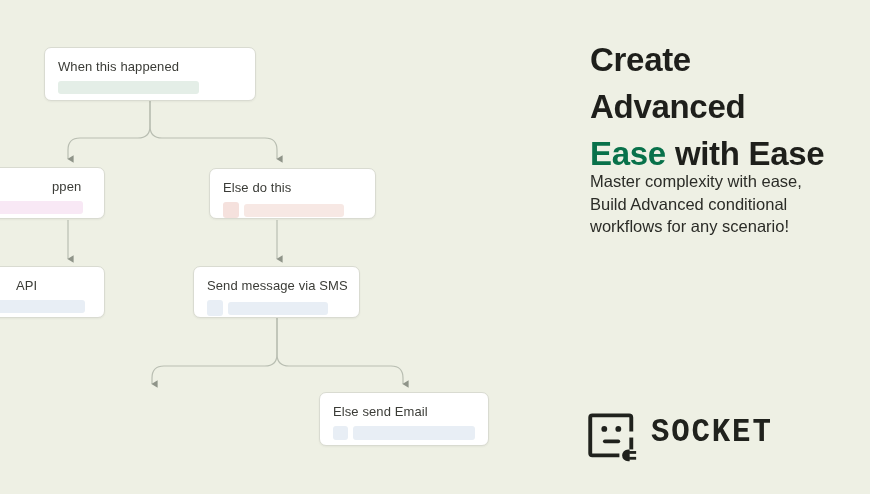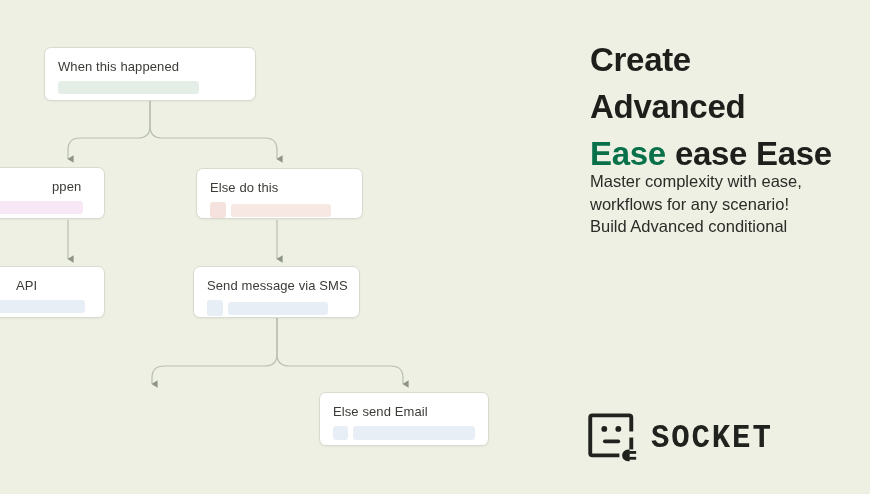--- a/index.html
+++ b/index.html
@@ -23,21 +23,21 @@
   .chip { display:inline-block; width:16px; height:16px; border-radius:3px; }
   .bar  { display:inline-block; height:13px; border-radius:3px; }
 
   .n-trigger    { left:44px;  top:47px;  width:212px; height:54px; }
   .n-trigger .bar { width:141px; background:var(--bar-green,#e4eee7); }
 
   .n-ifbranch   { left:-62px; top:167px; width:167px; height:52px; }
   .n-ifbranch .node-label { margin-left:100px; }
   .n-ifbranch .bar { width:131px; background:var(--bar-pink,#f8e8f5); }
 
-  .n-elsebranch { left:196px; top:168px; width:167px; height:51px; }
+  .n-elsebranch { left:209px; top:168px; width:167px; height:51px; }
   .n-elsebranch .chip { background:var(--bar-red-chip,#f5e1dd); }
   .n-elsebranch .bar  { width:100px; background:var(--bar-red,#f7e8e4); }
 
   .n-callapi    { left:-62px; top:266px; width:167px; height:52px; }
   .n-callapi .node-label { margin-left:64px; }
   .n-callapi .bar { width:133px; background:var(--bar-blue,#e8eef5); }
 
   .n-sms        { left:193px; top:266px; width:167px; height:52px; }
   .n-sms .chip { background:var(--bar-blue,#e8eef5); }
   .n-sms .bar  { width:100px; background:var(--bar-blue,#e8eef5); }
@@ -53,21 +53,21 @@
   .right { position:absolute; left:590px; top:0; width:280px; height:494px; }
   .headline { position:absolute; left:0; top:36px; font-weight:700; font-size:33px; line-height:47px; letter-spacing:-.3px; color:var(--heading,#1e1f1b); }
   .headline .line { display:block; white-space:nowrap; }
   .accent { color:var(--accent-green,#08714a); }
   .rest { margin-left:9px; }
 
   .sub { position:absolute; left:0; top:170px; font-size:16.5px; line-height:22.5px; color:var(--body-text,#2b2c27); }
   .sub span { display:block; white-space:nowrap; }
 
   
-  .logo { position:absolute; left:-3px; top:412px; display:flex; align-items:center; }
+  .logo { position:absolute; left:-3px; top:412px; display:flex; align-items:flex-start; }
   .logo-icon { display:block; }
   .logo-text {
     font-family:"Liberation Mono", monospace;
     font-weight:700; font-size:33px; letter-spacing:2px;
     color:var(--logo,#20221d);
     transform:scaleX(.93); transform-origin:left center;
     margin-left:10px; margin-top:2px; white-space:nowrap;
   }
 </style>
 </head>
@@ -139,27 +139,27 @@
         </div>
     </div>
 
   </section>
 
   <section class="right">
 
     <h1 class="headline">
       <span class="line">Create</span>
       <span class="line">Advanced</span>
-      <span class="line"><span class="accent">Ease</span><span class="rest">ease Ease</span></span>
+      <span class="line"><span class="accent">Ease</span><span class="rest">with Ease</span></span>
     </h1>
 
     <p class="sub">
       <span>Master complexity with ease,</span>
+      <span>Build Advanced conditional</span>
       <span>workflows for any scenario!</span>
-      <span>Build Advanced conditional</span>
     </p>
 
     <div class="logo">
       <svg class="logo-icon" width="54" height="50" viewBox="0 0 50 46">
 
         <path d="M41,18 V5 Q41,3 39,3 H5 Q3,3 3,5 V38 Q3,40 5,40 H30" stroke="#20221d" stroke-width="3.6" fill="none"></path>
 
         <path d="M41,23.5 V34.5" stroke="#20221d" stroke-width="3.6" fill="none"></path>
 
         <circle cx="16" cy="15.5" r="2.7" fill="#20221d"></circle>

